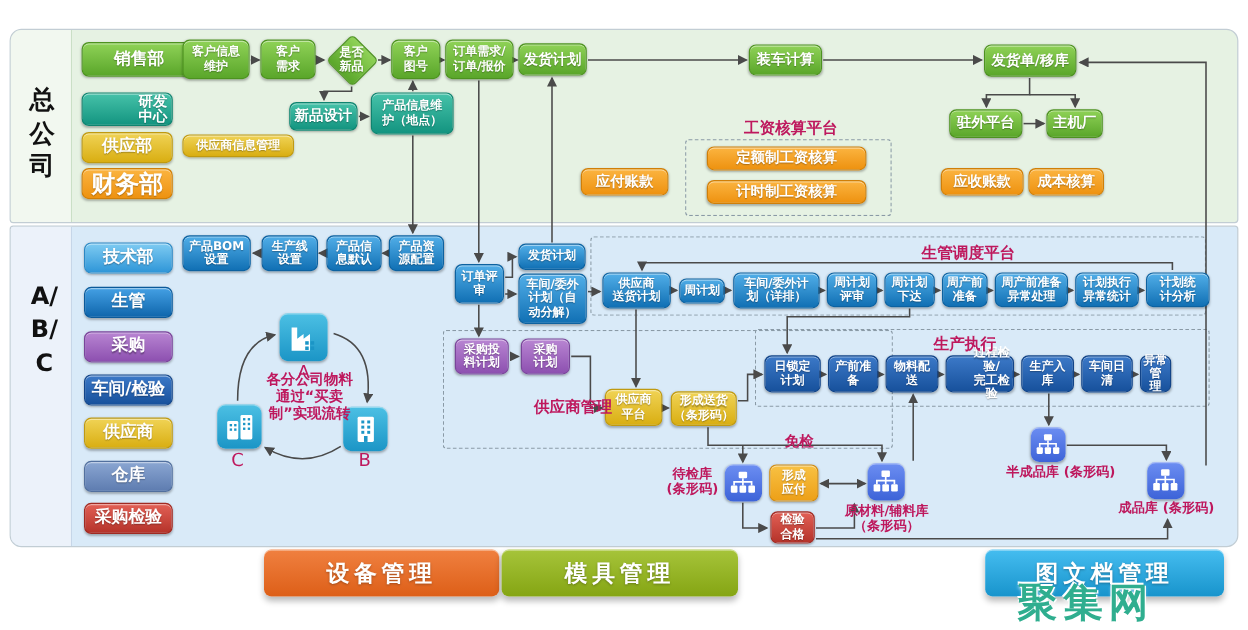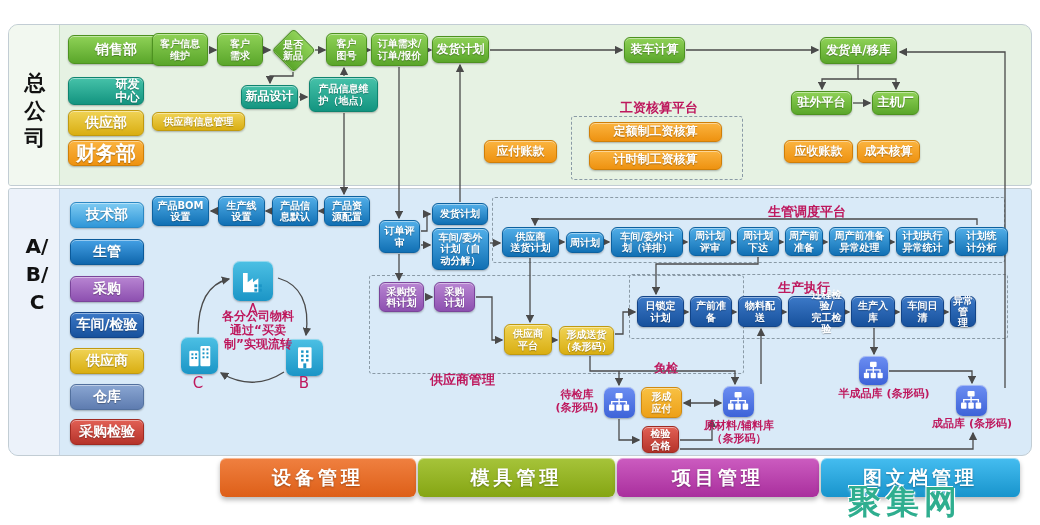--- a/index.html
+++ b/index.html
@@ -202,21 +202,21 @@
 清</div>
       <div class="node" style="left: 950px; top: 296px; width: 26px; height: 31px; font-size: 10px; background: linear-gradient(rgb(60, 121, 200), rgb(23, 81, 156)); border: 1px solid rgb(18, 68, 136);">异常管
 理</div>
       <div class="node" style="left: 641px; top: 387px; width: 41px; height: 31px; font-size: 10px; background: linear-gradient(rgb(248, 193, 67), rgb(237, 160, 24)); border: 1px solid rgb(208, 138, 16);">形成
 应付</div>
       <div class="node" style="left: 642px; top: 426px; width: 37px; height: 27px; font-size: 10px; background: linear-gradient(rgb(226, 96, 85), rgb(181, 51, 42)); border: 1px solid rgb(160, 42, 34);">检验
 合格</div>
       <div class="tlabel" style="left: 620px; top: 101px; font-size: 13px; font-weight: bold; width: 90px; text-align: left;">工资核算平台</div>
       <div class="tlabel" style="left: 768px; top: 205px; font-size: 13px; font-weight: bold; width: 90px; text-align: left;">生管调度平台</div>
       <div class="tlabel" style="left: 778px; top: 281px; font-size: 13px; font-weight: bold; width: 64px; text-align: left;">生产执行</div>
-      <div class="tlabel" style="left: 430px; top: 333px; font-size: 13px; font-weight: bold; width: 80px; text-align: left; margin-top: 40px;">供应商管理</div>
+      <div class="tlabel" style="left: 430px; top: 333px; font-size: 13px; font-weight: bold; width: 80px; text-align: right;">供应商管理</div>
       <div class="tlabel" style="left: 654px; top: 362px; font-size: 12px; font-weight: bold; width: 30px; text-align: left;">免检</div>
       <div class="tlabel" style="left: 553px; top: 389px; font-size: 11px; font-weight: bold; width: 48px; text-align: center;">待检库
 (条形码)</div>
       <div class="tlabel" style="left: 697px; top: 420px; font-size: 11px; font-weight: bold; width: 84px; text-align: center;">原材料/辅料库
 （条形码）</div>
       <div class="tlabel" style="left: 832px; top: 388px; font-size: 11px; font-weight: bold; width: 104px; text-align: center;">半成品库 (条形码)</div>
       <div class="tlabel" style="left: 926px; top: 418px; font-size: 11px; font-weight: bold; width: 92px; text-align: center;">成品库 (条形码)</div>
       <div class="tlabel" style="left: 244px; top: 302px; font-size: 15px; font-weight: normal; width: 18px; text-align: center;">A</div>
       <div class="tlabel" style="left: 295px; top: 375px; font-size: 15px; font-weight: normal; width: 18px; text-align: center;">B</div>
       <div class="tlabel" style="left: 189px; top: 375px; font-size: 15px; font-weight: normal; width: 18px; text-align: center;">C</div>
@@ -313,17 +313,16 @@
             <rect x="17.4" y="9.2" width="1.6" height="1.6"></rect>
             <rect x="14.2" y="12.4" width="1.6" height="1.6"></rect>
             <rect x="17.4" y="12.4" width="1.6" height="1.6"></rect>
           </g>
         </svg>
       </div>
     </div>
 
   <div class="bar" style="left: 220px; width: 196px; background: linear-gradient(rgb(240, 128, 64), rgb(221, 95, 24));">设备管理</div>
   <div class="bar" style="left: 418px; width: 197px; background: linear-gradient(rgb(166, 196, 58), rgb(133, 165, 19));">模具管理</div>
-  <div class="bar" style="left: 617px; width: 202px; background: linear-gradient(rgb(204, 92, 192), rgb(169, 47, 157));">项目管理</div>
   <div class="bar" style="left: 821px; width: 199px; background: linear-gradient(rgb(69, 189, 240), rgb(24, 148, 204));">图文档管理</div>
 
   <div id="watermark">聚集网</div>
 </div>
 
 </body></html>

